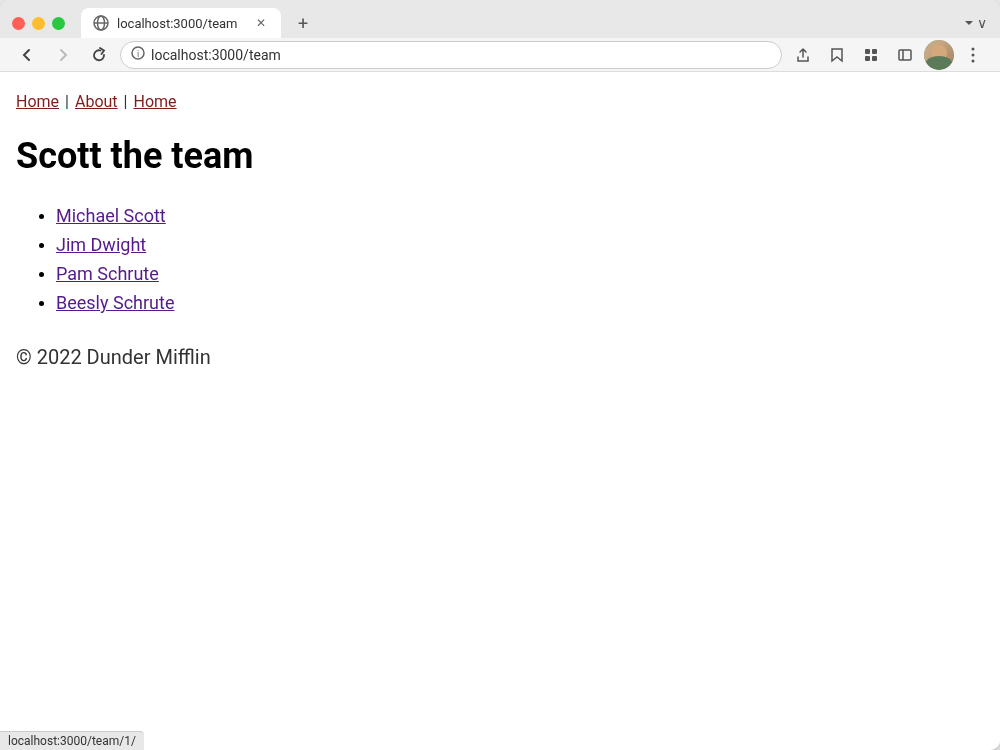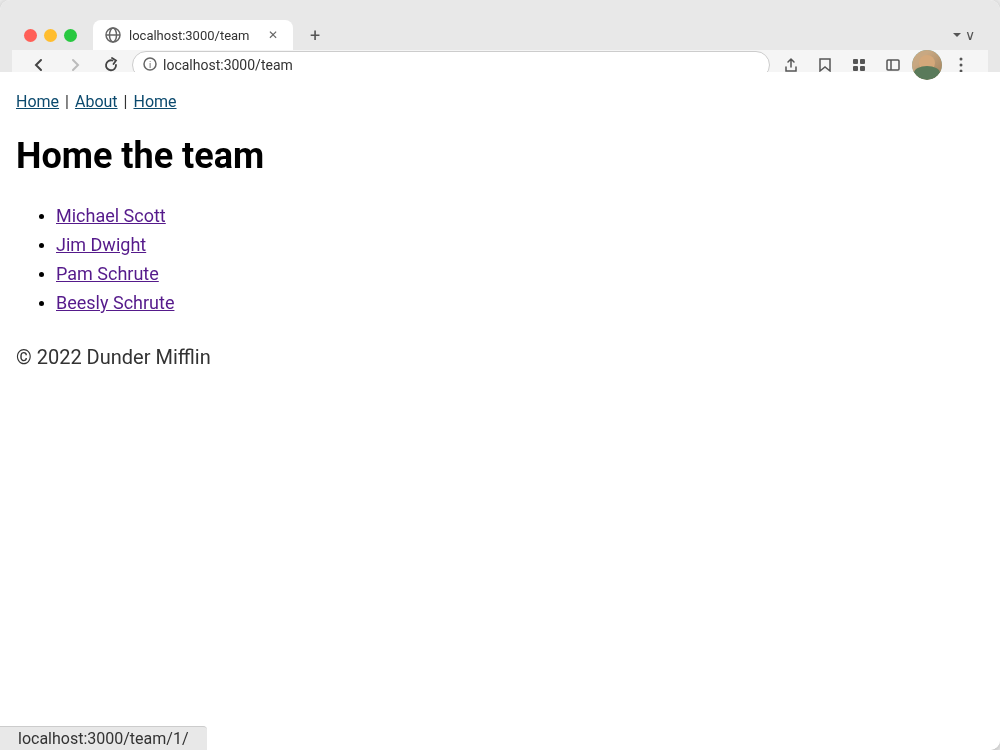--- a/index.html
+++ b/index.html
@@ -27,21 +27,21 @@
       flex-direction: column;
       box-shadow: 0 2px 10px rgba(0,0,0,0.3);
     }
 
     
     .title-bar {
       background: #e8e8e8;
       height: 72px;
       display: flex;
       flex-direction: column;
-      padding: 12px;
+      padding: 0;
       flex-shrink: 0;
     }
 
     .tab-bar {
       display: flex;
       align-items: center;
       height: 38px;
       padding: 8px 12px 0;
       gap: 8px;
     }
@@ -240,21 +240,21 @@
 
     .breadcrumb {
       display: flex;
       align-items: center;
       gap: 4px;
       margin-bottom: 24px;
       font-size: 16px;
     }
 
     .breadcrumb a {
-      color: #0c4a6e;
+      color: #7f1d1d;
       text-decoration: underline;
       cursor: pointer;
     }
 
     .breadcrumb-separator {
       color: #333;
       margin: 0 2px;
     }
 
     .page-heading {
@@ -287,22 +287,22 @@
       color: #333;
     }
 
     
     .status-bar {
       position: fixed;
       bottom: 0;
       left: 0;
       background: #e8e8e8;
       border-top: 1px solid #ccc;
-      padding: 2px 18px;
-      font-size: 16px;
+      padding: 2px 8px;
+      font-size: 12px;
       color: #333;
       border-radius: 0 4px 0 0;
     }
   </style>
 </head>
 <body>
 
 <div class="browser-window">
 
   <div class="title-bar">
@@ -406,21 +406,21 @@
   <div class="page-content">
 
     <div class="breadcrumb">
       <a>Home</a>
       <span class="breadcrumb-separator">|</span>
       <a>About</a>
       <span class="breadcrumb-separator">|</span>
       <a>Home</a>
     </div>
 
-    <h1 class="page-heading">Home the team</h1>
+    <h1 class="page-heading">Scott the team</h1>
 
     <ul class="team-list">
       <li>
         <a>Michael Scott</a>
       </li>
       <li>
         <a>Jim Dwight</a>
       </li>
       <li>
         <a>Pam Schrute</a>

